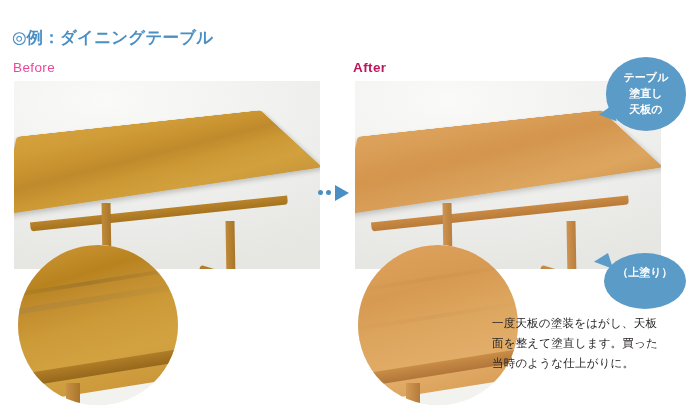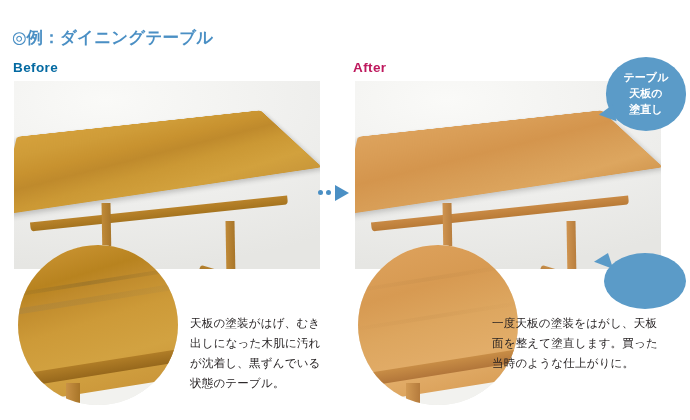--- a/index.html
+++ b/index.html
@@ -30,22 +30,22 @@
     color: #4a8fc4;
     letter-spacing: .2px;
     white-space: nowrap;
   }
 
   .label-before {
     position: absolute;
     left: 13px;
     top: 47px;
     font-size: 13.5px;
-    font-weight: bold;
-    color: #0369a1;
+    font-weight: normal;
+    color: #ec4899;
     letter-spacing: .4px;
   }
 
   .label-after {
     position: absolute;
     left: 353px;
     top: 47px;
     font-size: 13.5px;
     font-weight: bold;
     color: #be185d;
@@ -342,27 +342,27 @@
   <div class="closeup closeup-right">
     <div class="cu-bg"></div>
     <div class="slab">
       <div class="grain g1"></div>
       <div class="grain g2"></div>
     </div>
     <div class="slab-edge"></div>
     <div class="cu-leg"></div>
   </div>
 
-  <p class="desc desc-left">天板の塗装がはげ、むき出しになった木肌に汚れが沈着し、黒ずんでいる状態のテーブル。</p>
   <p class="desc desc-right">一度天板の塗装をはがし、天板面を整えて塗直します。買った当時のような仕上がりに。</p>
 
   <div class="bubble bubble-top">
     <span class="tail"></span>
     <span class="bubble-line">テーブル</span>
+    <span class="bubble-line">塗直し</span>
     <span class="bubble-line">天板の</span>
-    <span class="bubble-line">塗直し</span>
   </div>
 
   <div class="bubble bubble-bottom">
     <span class="tail"></span>
+    <span class="bubble-line">（上塗り）</span>
   </div>
 
 </div>
 
 </body></html>

